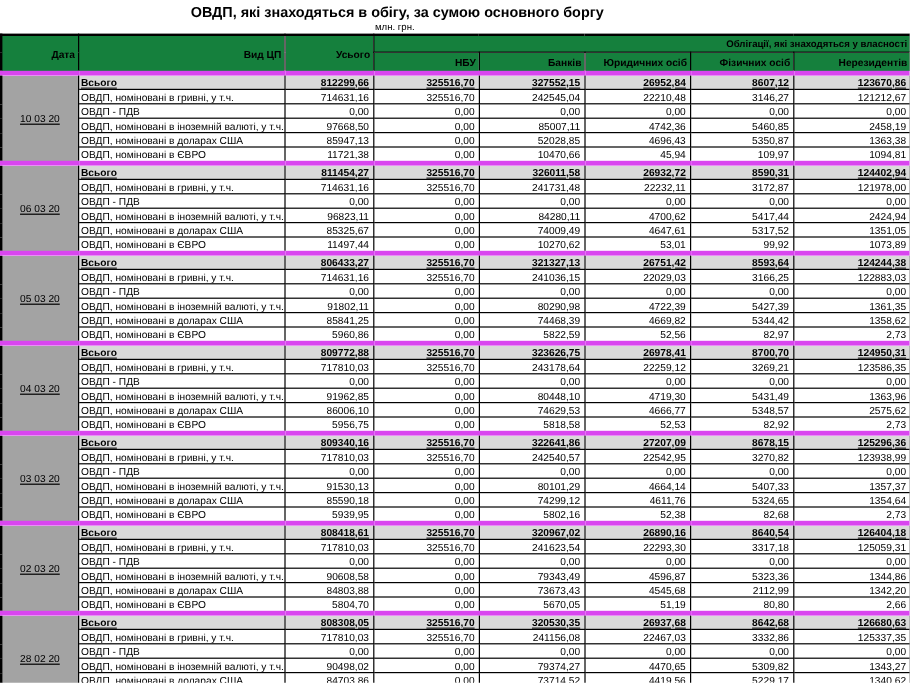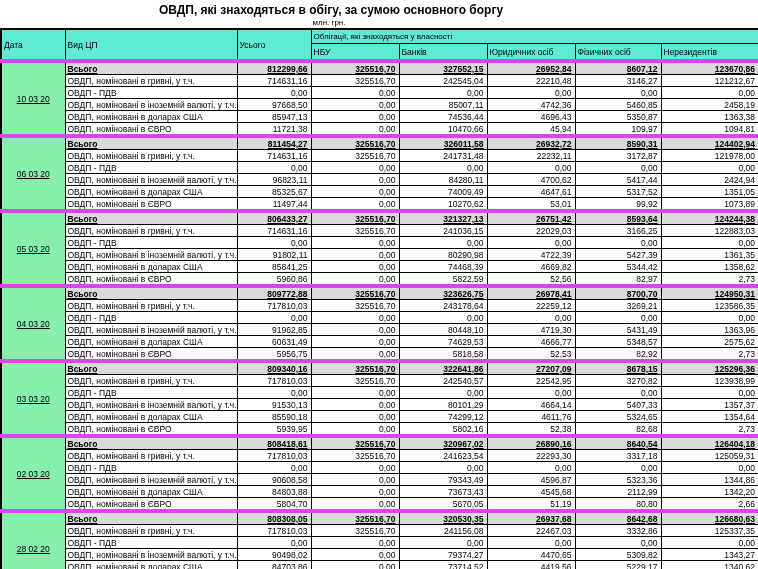--- a/index.html
+++ b/index.html
@@ -15,32 +15,32 @@
   }
   .units {
     font-size: 8px; text-align: center; padding: 0 4px 1px 0;
   }
   table {
     width: 758px; border-collapse: collapse; table-layout: fixed;
     border: 2px solid #000;
   }
   th, td { border: 1px solid #000; white-space: nowrap; overflow: hidden; }
   thead th {
-    background: #5eead4; font-size: 8.5px; font-weight: normal;
-    text-align: left; vertical-align: middle; padding: 1px 2px;
+    background: #15803d; font-size: 8.5px; font-weight: bold;
+    text-align: right; vertical-align: middle; padding: 1px 2px;
   }
   thead tr.hd-top th { height: 11px; }
   thead tr.hd-sub th { height: 13px; }
   .group-hd { font-size: 8px; }
   tbody td {
     font-size: 8.5px; height: 11px; padding: 0 3px; vertical-align: middle;
   }
   .label-cell { text-align: left; padding: 0 2px; }
   .num-cell { text-align: right; }
-  .date-cell { text-align: center; vertical-align: middle; background: #86efac; font-size: 8.5px; }
+  .date-cell { text-align: center; vertical-align: middle; background: #a3a3a3; font-size: 8.5px; }
   tr.total-row .label-cell,
   tr.total-row .num-cell { background: #d9d9d9; font-weight: bold; }
   tr.group-start td { border-top: 4px solid #d946ef; text-decoration: underline; }
 </style>
 </head>
 <body>
 
 <div class="page">
   <div class="title">ОВДП, які знаходяться в обігу, за сумою основного боргу</div>
   <div class="units">млн. грн.</div>
@@ -106,21 +106,21 @@
           <td class="num-cell">0,00</td>
           <td class="num-cell">85007,11</td>
           <td class="num-cell">4742,36</td>
           <td class="num-cell">5460,85</td>
           <td class="num-cell">2458,19</td>
         </tr>
         <tr>
           <td class="label-cell">ОВДП, номіновані в доларах США</td>
           <td class="num-cell">85947,13</td>
           <td class="num-cell">0,00</td>
-          <td class="num-cell">74536,44</td>
+          <td class="num-cell">52028,85</td>
           <td class="num-cell">4696,43</td>
           <td class="num-cell">5350,87</td>
           <td class="num-cell">1363,38</td>
         </tr>
         <tr>
           <td class="label-cell">ОВДП, номіновані в ЄВРО</td>
           <td class="num-cell">11721,38</td>
           <td class="num-cell">0,00</td>
           <td class="num-cell">10470,66</td>
           <td class="num-cell">45,94</td>
@@ -269,21 +269,21 @@
           <td class="label-cell">ОВДП, номіновані в іноземній валюті, у т.ч.</td>
           <td class="num-cell">91962,85</td>
           <td class="num-cell">0,00</td>
           <td class="num-cell">80448,10</td>
           <td class="num-cell">4719,30</td>
           <td class="num-cell">5431,49</td>
           <td class="num-cell">1363,96</td>
         </tr>
         <tr>
           <td class="label-cell">ОВДП, номіновані в доларах США</td>
-          <td class="num-cell">60631,49</td>
+          <td class="num-cell">86006,10</td>
           <td class="num-cell">0,00</td>
           <td class="num-cell">74629,53</td>
           <td class="num-cell">4666,77</td>
           <td class="num-cell">5348,57</td>
           <td class="num-cell">2575,62</td>
         </tr>
         <tr>
           <td class="label-cell">ОВДП, номіновані в ЄВРО</td>
           <td class="num-cell">5956,75</td>
           <td class="num-cell">0,00</td>

